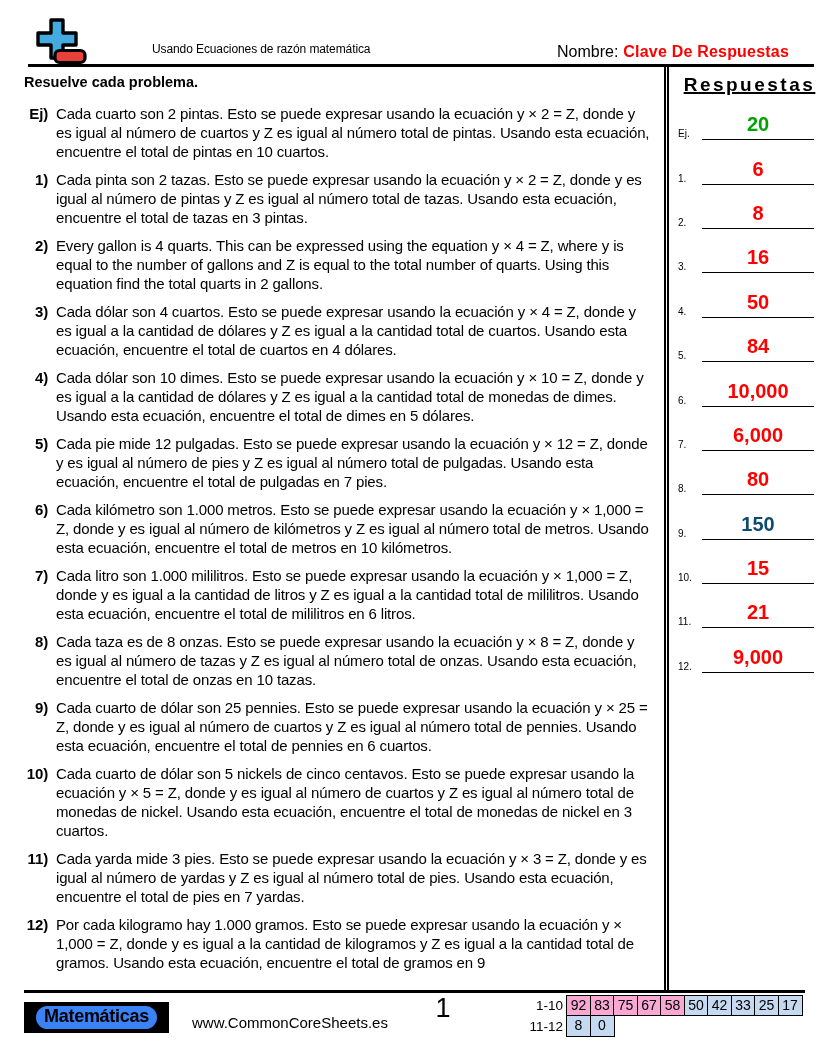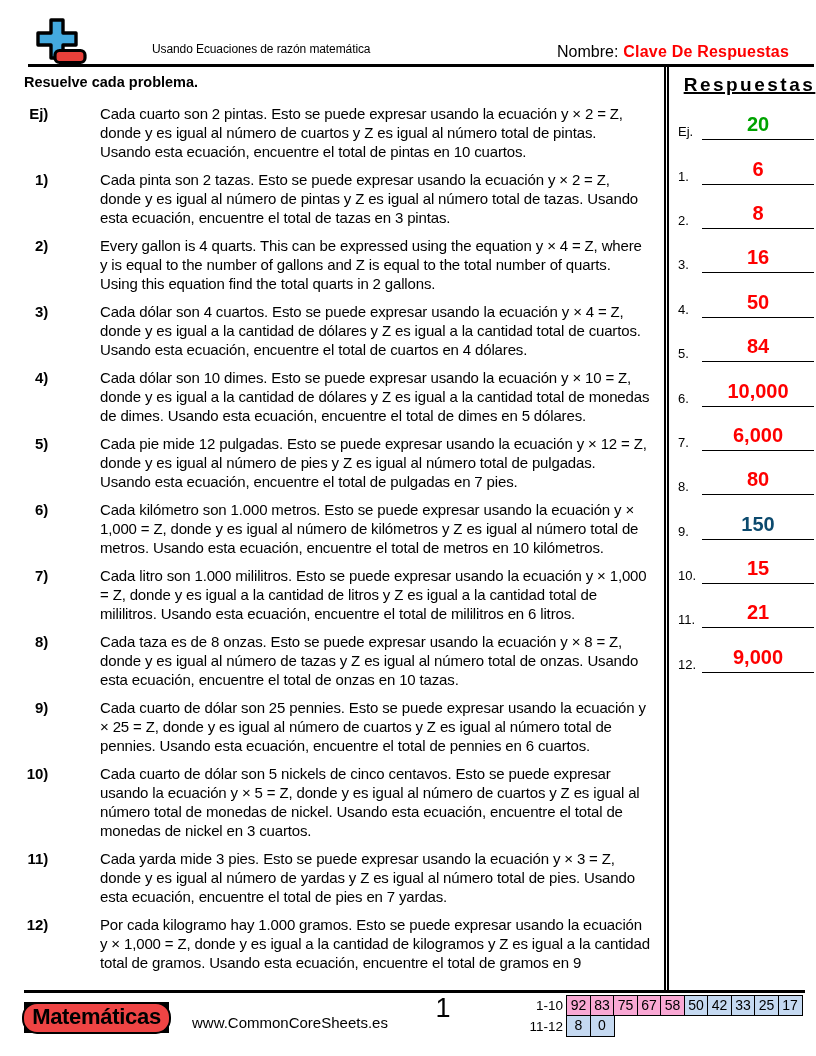--- a/index.html
+++ b/index.html
@@ -9,41 +9,41 @@
   
   .logo{position:absolute;left:30px;top:17px;}
   .title{position:absolute;left:152px;top:42px;font-size:12px;letter-spacing:-0.1px;}
   .name-row{position:absolute;left:557px;top:43px;font-size:16px;white-space:nowrap;}
   .name-value{color:#fe0000;font-weight:bold;margin-left:5px;letter-spacing:0.2px;}
   .header-rule{position:absolute;left:28px;top:64px;width:786px;height:3px;background:#000;}
 
   
   .problems{position:absolute;left:22px;top:66px;width:628px;height:924px;overflow:hidden;}
   .instructions{padding-top:8px;font-size:14.5px;font-weight:bold;margin-bottom:14px;margin-left:2px;}
-  .problem{display:flex;margin-bottom:9px;font-size:15px;line-height:19px;letter-spacing:-0.15px;gap:44px;}
+  .problem{display:flex;margin-bottom:9px;font-size:15px;line-height:19px;letter-spacing:-0.15px;}
   .p-num{flex:0 0 26px;text-align:right;font-weight:bold;margin-right:8px;}
   .p-text{flex:1;}
 
   
   .answers{position:absolute;left:664px;top:66px;width:166px;height:924px;
            border-left:5px double #000;box-sizing:border-box;}
   .answers-title{margin-top:8px;text-align:center;font-size:19px;font-weight:bold;
                  letter-spacing:2.5px;text-decoration:underline;text-decoration-thickness:2px;}
   .ans-row{position:absolute;left:0;width:100%;height:34px;}
-  .ans-label{position:absolute;left:9px;bottom:1px;font-size:13px;}
+  .ans-label{position:absolute;left:9px;bottom:1px;font-size:10px;}
   .ans-line{position:absolute;left:33px;width:112px;bottom:0;border-bottom:1.6px solid #000;height:0;}
   .ans-value{position:absolute;left:33px;width:112px;bottom:4px;text-align:center;
              font-size:20px;font-weight:bold;}
 
   
   .footer-rule{position:absolute;left:24px;top:990px;width:781px;height:3px;background:#000;}
   .brand-box{position:absolute;left:24px;top:1002px;width:145px;height:31px;background:#000;
              display:flex;align-items:center;justify-content:center;}
-  .brand-pill{background:#ef4444;border:2.5px solid #000;border-radius:15px;padding:0 8px 2px 8px;
-              font-weight:bold;font-size:22px;letter-spacing:-0.3px;}
+  .brand-pill{background:#3b82f6;border:2.5px solid #000;border-radius:15px;padding:0 8px 2px 8px;
+              font-weight:bold;font-size:18px;letter-spacing:-0.3px;}
   .website{position:absolute;left:192px;top:1014px;font-size:15px;}
   .page-number{position:absolute;left:400px;top:993px;width:86px;text-align:center;font-size:27px;}
   .score-table{position:absolute;left:519px;top:995px;}
   .score-row{display:flex;height:21px;line-height:18px;}
   .score-label{width:44px;text-align:right;padding-right:3px;font-size:13.5px;line-height:21px;}
   .score-cell{width:25px;box-sizing:border-box;border:1.5px solid #000;margin-left:-1.5px;
               text-align:center;font-size:14px;background:#f9a8d4;}
   .score-cell:first-of-type{margin-left:0;}
   .score-row.second .score-cell{margin-top:-1.5px;}
   .score-cell.hl{background:#c5d9f1;}

